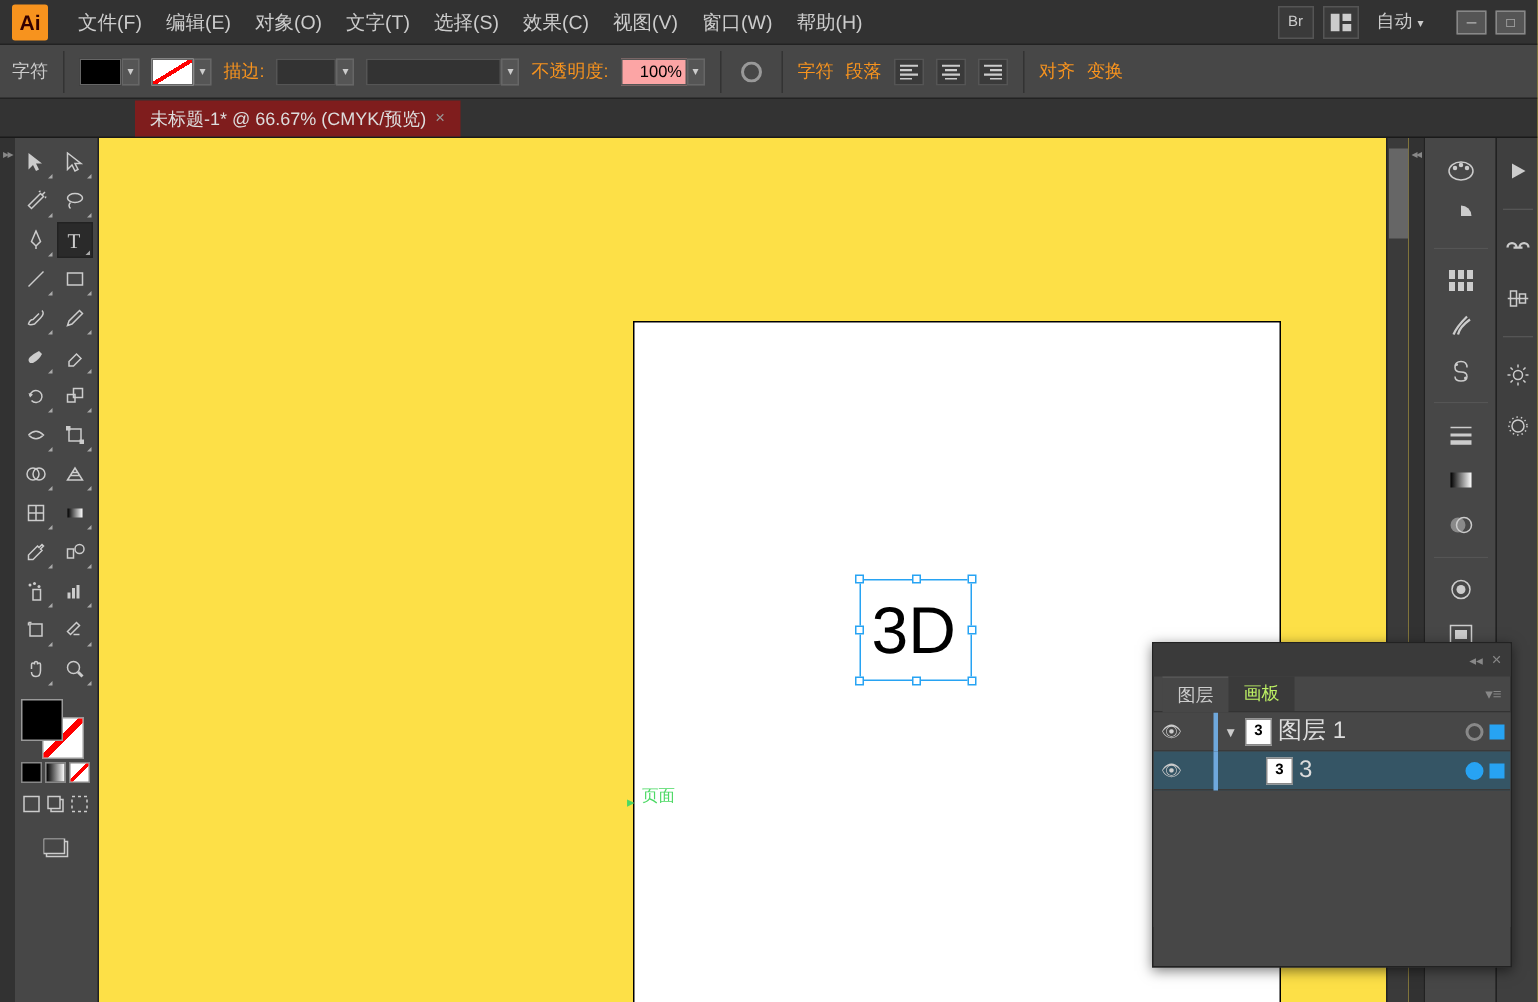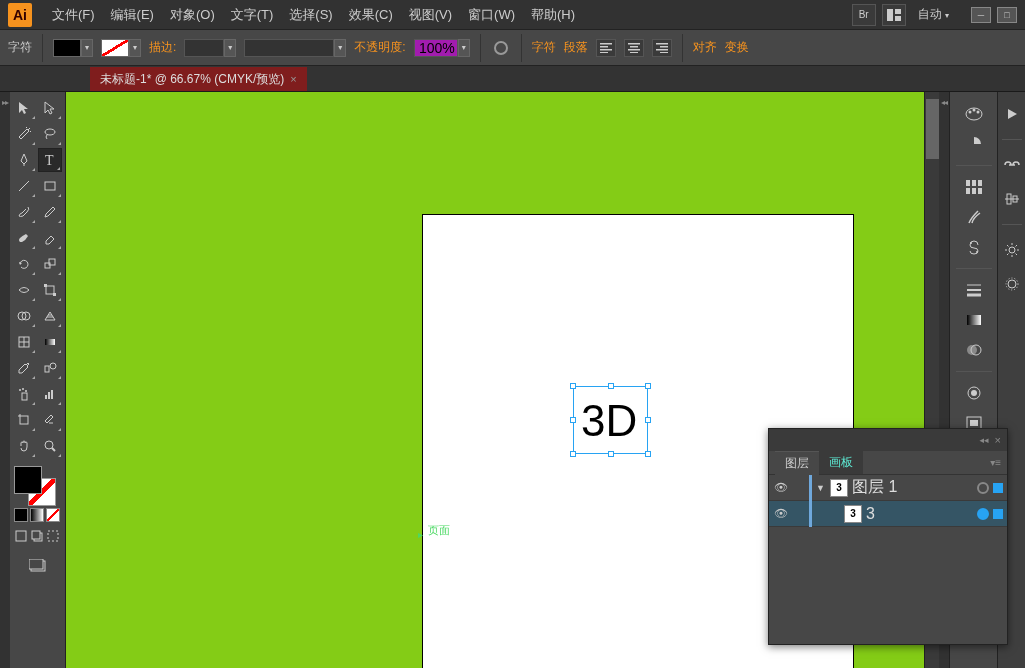--- a/index.html
+++ b/index.html
@@ -17,21 +17,21 @@
     
     .controlbar { height: 36px; background: #474747; display: flex; align-items: center; padding: 0 8px; gap: 8px; border-bottom: 1px solid #222;}
     .ctrl-label { color: #ccc; font-size: 12px; }
     .ctrl-label-orange { color: #f7931e; font-size: 12px; }
     .swatch { width: 28px; height: 18px; background: #000; border: 1px solid #666; position: relative; }
     .swatch-none { width: 28px; height: 18px; background: #fff; border: 1px solid #666; position: relative; }
     .swatch-none::after { content: ""; position: absolute; left: 0; top: 0; right:0; bottom: 0; background: linear-gradient(to bottom right, transparent 45%, red 45%, red 55%, transparent 55%); }
     .dropdown-arrow { width: 12px; height: 18px; background: #555; border: 1px solid #666; display: flex; align-items: center; justify-content: center; font-size: 8px; }
     .stroke-input { width: 40px; height: 18px; background: #333; border: 1px solid #555; }
     .stroke-style { width: 90px; height: 18px; background: #333; border: 1px solid #555; }
-    .opacity-box { width: 44px; height: 18px; background: #a21caf; color: #000; border: 1px solid #555; display: flex; align-items: center; justify-content: flex-end; padding-right: 2px; font-size: 14px; padding-left: 36px; }
+    .opacity-box { width: 44px; height: 18px; background: #fca5a5; color: #000; border: 1px solid #555; display: flex; align-items: center; justify-content: flex-end; padding-right: 2px; font-size: 11px; padding-left: 36px; }
     .divider-v { width: 1px; height: 28px; background: #333; margin: 0 2px; }
     .align-btn { width: 20px; height: 18px; background: #3a3a3a; border: 1px solid #555; display: flex; align-items: center; justify-content: center; }
     
     
     .tabbar { height: 26px; background: #333; display: flex; align-items: flex-end; padding-left: 90px; border-bottom: 1px solid #1a1a1a; }
     .doc-tab { height: 24px; background: #7f1d1d; padding: 3px 10px; color: #ddd; font-size: 12px; display: flex; align-items: center; gap: 6px; }
     .doc-tab .close-x { font-size: 11px; color: #999; }
     
     
     .main { display: flex; height: calc(668px - 30px - 36px - 26px); }
@@ -51,21 +51,21 @@
     .stroke-sq::after { content:""; position: absolute; left: 0; top: 0; right:0; bottom: 0; background: linear-gradient(to bottom right, transparent 44%, red 44%, red 56%, transparent 56%);}
     .mini-swatches { width: 52px; height: 18px; display: flex; gap: 2px; padding-left: 2px;}
     .mini-sw { width: 14px; height: 14px; border: 1px solid #888;}
     .mini-sw.black { background: #000;}
     .mini-sw.grad { background: linear-gradient(to right, #000, #fff);}
     .mini-sw.none { background: #fff; position:relative;}
     .mini-sw.none::after { content:""; position:absolute; inset:0; background: linear-gradient(to bottom right, transparent 42%, red 42%, red 58%, transparent 58%);}
     .screen-modes { width: 52px; height: 20px; display: flex; padding-left: 2px; gap: 2px;}
     
     
-    .canvas-area { flex: 1; background: #84cc16; position: relative; overflow: hidden; }
+    .canvas-area { flex: 1; background: #fde047; position: relative; overflow: hidden; }
     .artboard { position: absolute; left: 357px; top: 123px; width: 430px; height: 550px; background: #fff; box-shadow: 0 0 0 1px #000; }
     
     .text-obj { position: absolute; left: 150px; top: 170px; padding: 4px 6px; }
     .text-obj span { font-family: Arial, sans-serif; font-size: 44px; color: #000; font-weight: 500;}
     .selection-box { position: absolute; border: 1px solid #27a3f3; }
     .sel-handle { position: absolute; width: 6px; height: 6px; background: #fff; border: 1px solid #27a3f3; }
     .guide-label { position: absolute; left: 5px; top: 308px; color: #4cd964; font-size: 11px;}
     .guide-arrow { position: absolute; left: -5px; top: 314px; color: #4cd964; font-size: 10px;}
     .scrollbar-v { position: absolute; right: 0; top: 0; width: 15px; height: 100%; background: #3a3a3a; border-left: 1px solid #222;}
     .scrollbar-v-thumb { background: #666; width: 13px; margin: 1px; height: 60px; position: absolute; top: 6px;}
@@ -77,21 +77,21 @@
     
     .right-panels2 { width: 28px; background: #3f3f3f; display: flex; flex-direction: column; align-items: center; padding-top: 10px; gap: 10px; border-left: 1px solid #222;}
     
     
     .layers-panel { position: absolute; right: 17px; bottom: 23px; width: 240px; height: 217px; background: #474747; border: 1px solid #222; box-shadow: 0 2px 8px rgba(0,0,0,0.5);}
     .layers-header { height: 22px; background: #3a3a3a; display: flex; align-items: center; padding: 0 6px; font-size: 11px; color: #ccc; justify-content: flex-end; gap: 6px;}
     .layers-header .collapse { font-size: 9px; color: #888;}
     .layers-tabs { height: 24px; display: flex; align-items: center; border-bottom: 1px solid #333; padding-left: 6px; font-size: 12px;}
     .layers-tab { padding: 3px 10px; color: #ccc; }
     .layers-tab.active { background: #474747; border-top: 1px solid #555;}
-    .layers-tab.inactive { background: #3a3a3a; color: #5eead4;}
+    .layers-tab.inactive { background: #3a3a3a; color: #bef264;}
     .layers-list { height: calc(100% - 22px - 24px - 26px); overflow-y: auto; background: #474747;}
     .layer-row { height: 26px; display: flex; align-items: center; gap: 4px; padding: 0 4px; border-bottom: 1px solid #3a3a3a;}
     .layer-row.selected { background: #355565;}
     .vis-icon { width: 16px; text-align: center; color: #ccc; font-size: 11px;}
     .lock-icon { width: 12px;}
     .expand-arrow { width: 10px; color: #ccc; font-size: 9px;}
     .layer-thumb { width: 18px; height: 18px; background: #fff; color: #000; display: flex; align-items: center; justify-content: center; font-size: 10px; font-weight: bold; border: 1px solid #888;}
     .layer-name { flex: 1; color: #ddd; font-size: 16px;}
     .layer-target { width: 12px; height: 12px; border-radius: 50%; border: 2px solid #888;}
     .layer-target.active { border-color: #27a3f3; background: #27a3f3;}

